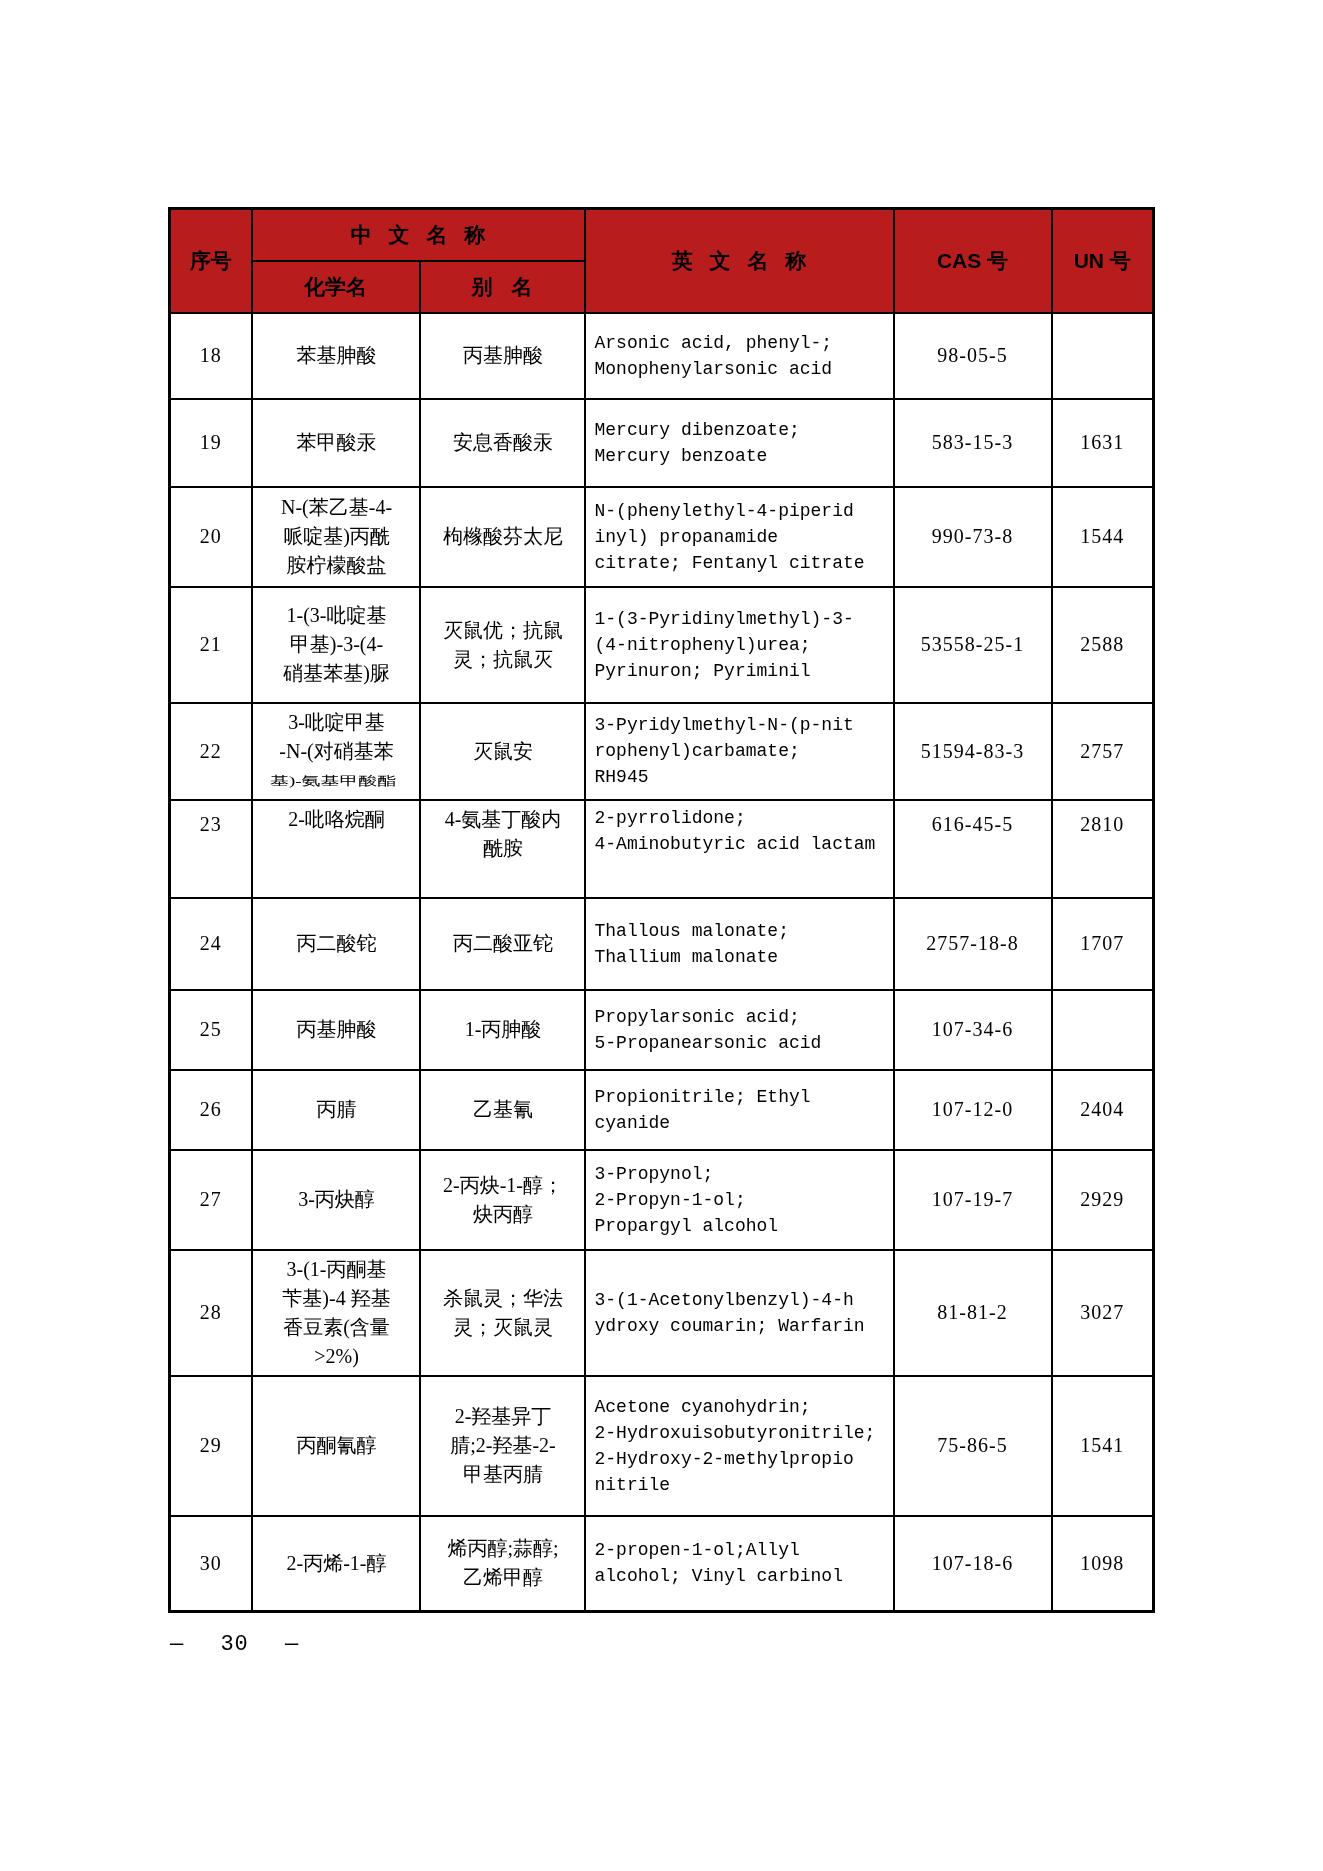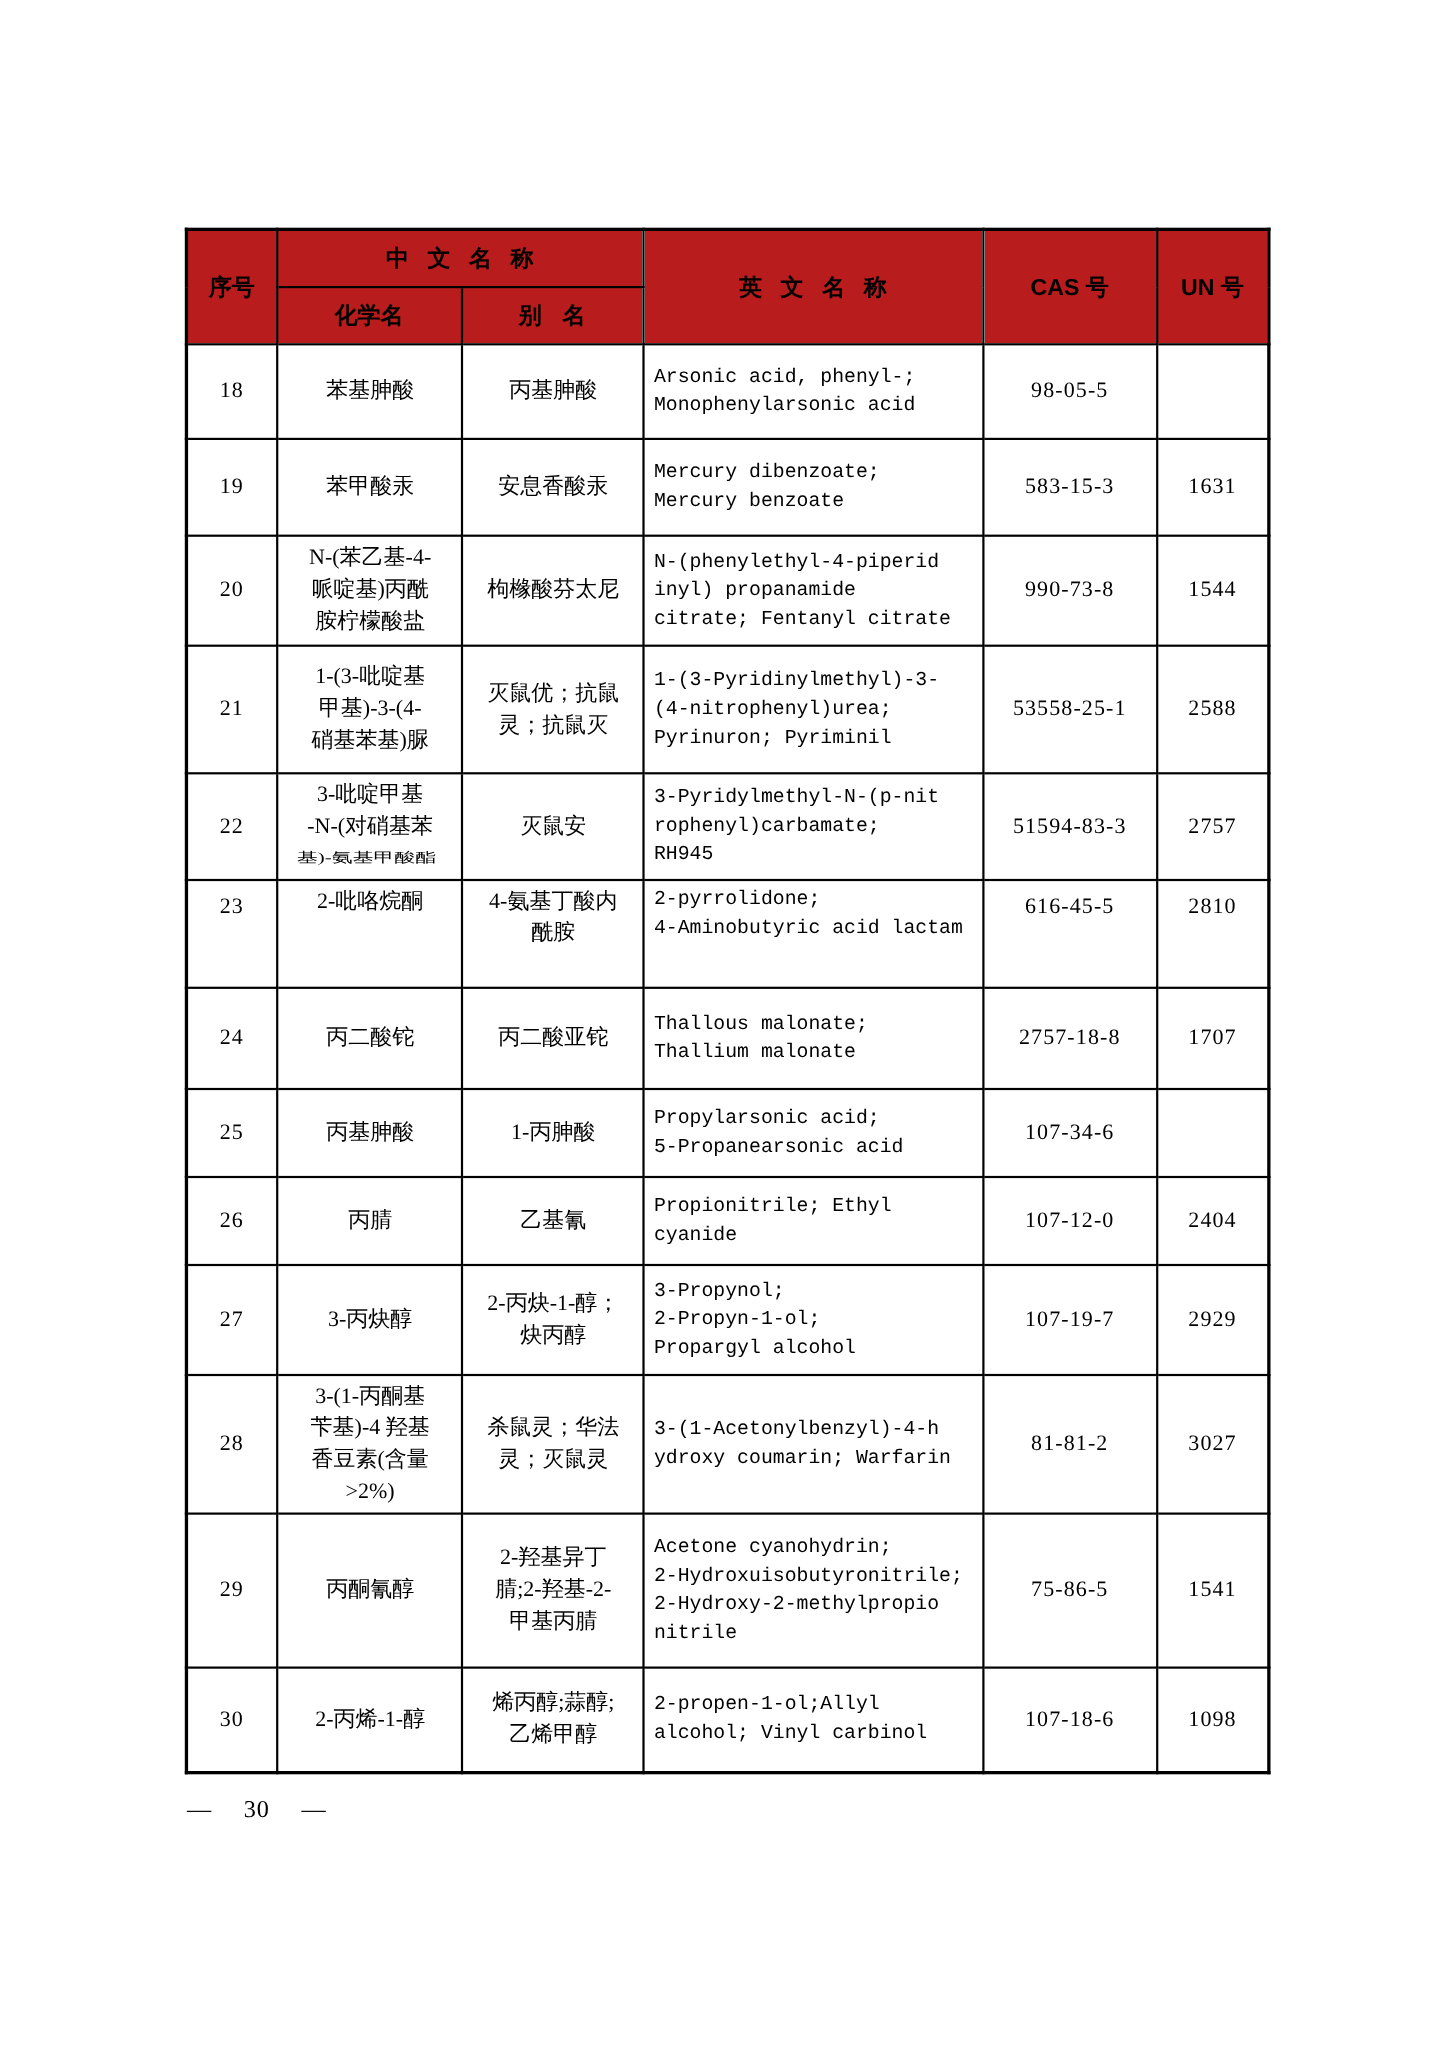--- a/index.html
+++ b/index.html
@@ -47,21 +47,21 @@
   
   tr.r0{height:86px;}  tr.r1{height:88px;}  tr.r2{height:100px;}
   tr.r3{height:116px;} tr.r4{height:96px;}  tr.r5{height:98px;}
   tr.r6{height:92px;}  tr.r7{height:80px;}  tr.r8{height:80px;}
   tr.r9{height:100px;} tr.r10{height:126px;}tr.r11{height:140px;}
   tr.r12{height:96px;}
   .footer{
     position:absolute;left:170px;top:1632px;
     font-size:22px;letter-spacing:1px;
     white-space:pre;word-spacing:22px;
-    font-family:Liberation Serif, serif;
+    font-family:Liberation Mono, monospace;
   }
 </style>
 </head>
 <body>
 
 <div class="table-wrap">
 <table>
   <colgroup>
     <col style="width:82px">
         <col style="width:168px">

